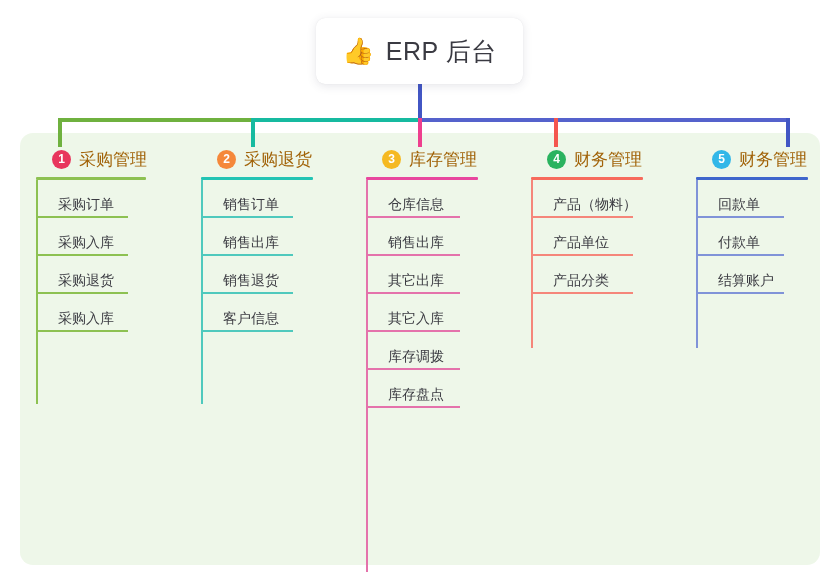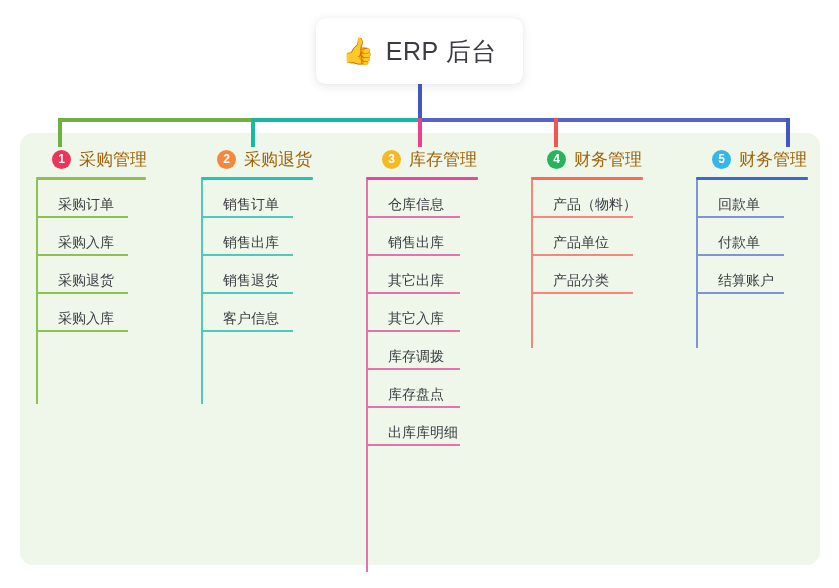--- a/index.html
+++ b/index.html
@@ -243,24 +243,20 @@
           <div class="leaf-rule" style="width: 94px; background: rgb(228, 114, 171);"></div>
         </div>
         <div class="leaf">
           <span class="leaf-label">库存调拨</span>
           <div class="leaf-rule" style="width: 94px; background: rgb(228, 114, 171);"></div>
         </div>
         <div class="leaf">
           <span class="leaf-label">库存盘点</span>
           <div class="leaf-rule" style="width: 94px; background: rgb(228, 114, 171);"></div>
         </div>
-        <div class="leaf">
-          <span class="leaf-label">出库库明细</span>
-          <div class="leaf-rule" style="width: 94px; background: rgb(228, 114, 171);"></div>
-        </div>
       </div>
     </div>
     <div class="column" style="left: 531px;">
       <div class="col-header">
         <span class="badge" style="background: rgb(42, 179, 95);">4</span>
         <span class="col-title">财务管理</span>
       </div>
       <div class="col-rule" style="width: 112px; background: rgb(247, 107, 92);"></div>
       <div class="leaf-list">
         <div class="leaf-spine" style="background: rgb(245, 134, 122); height: 168px;"></div>

